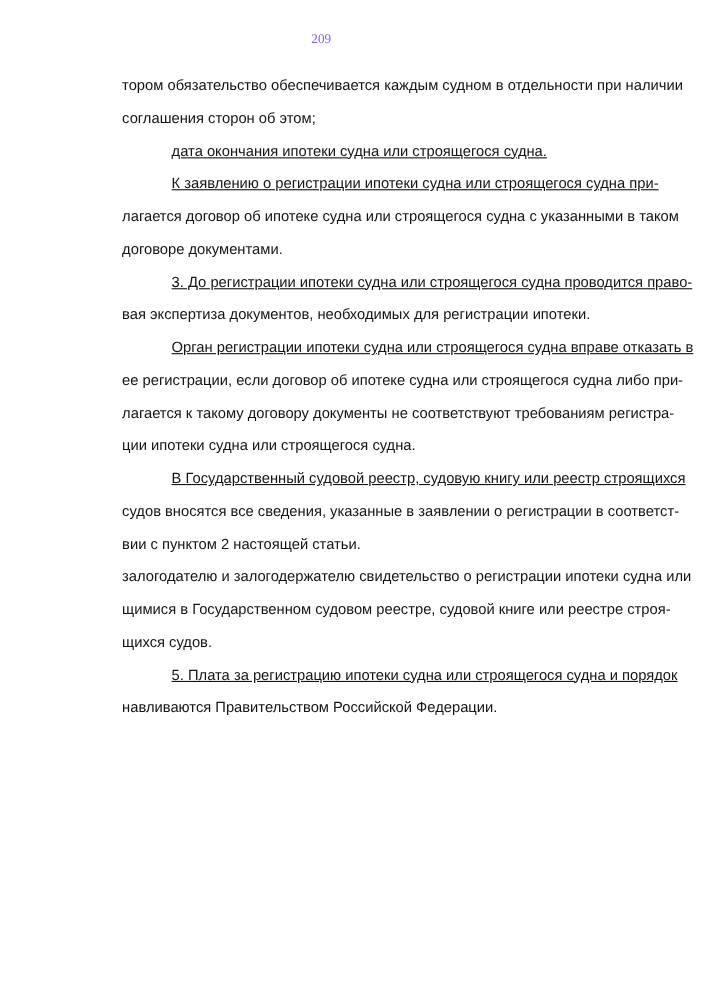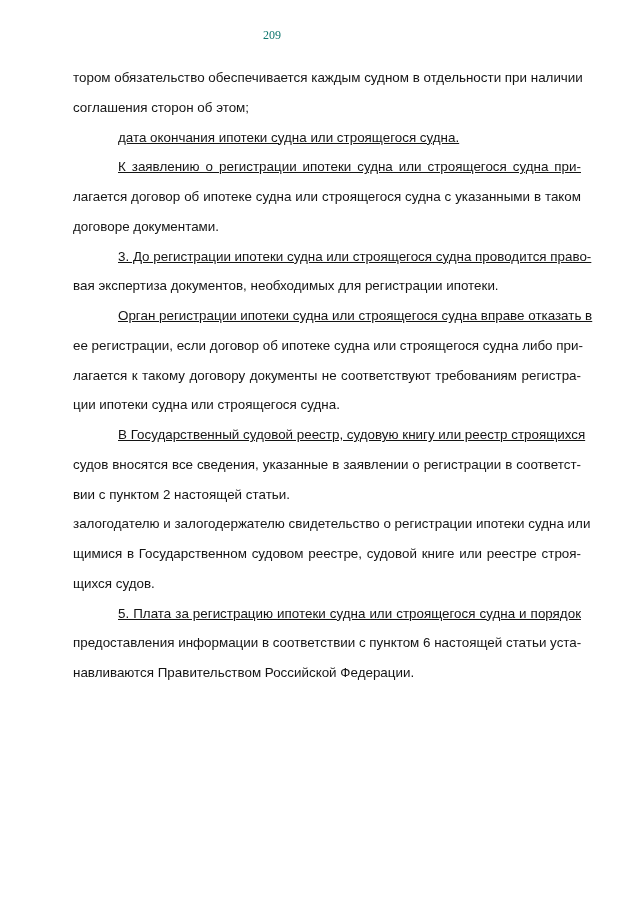--- a/index.html
+++ b/index.html
@@ -1,27 +1,27 @@
 <!DOCTYPE html>
 <html><head>
 <meta charset="utf-8">
 <style>
   html, body { margin: 0; padding: 0; background: #ffffff; }
   body { width: 640px; height: 900px; position: relative; overflow: hidden; }
   .page-number {
     position: absolute; top: 28px; left: 0; width: 544px; text-align: center;
-    font-family: "Liberation Serif", serif; font-size: 12px; color: #0f766e;
+    font-family: "Liberation Serif", serif; font-size: 12px; color: #8b5cf6; padding-left: 20px;
   }
   .content {
     position: absolute; top: 63px; left: 73px; width: 508px;
     font-family: "Liberation Sans", sans-serif; font-size: 13.4px;
     line-height: 29.75px; color: #141414;
   }
   .para { margin: 0; text-align: justify; text-align-last: left; }
-  .line { display: block; text-align: justify; text-align-last: justify; white-space: nowrap; }
+  .line { display: block; text-align: justify; text-align-last: justify; white-space: nowrap; margin-left: 38px; }
   .line.last { text-align-last: left; }
   .line.first-indent { padding-left: 45px; text-decoration: underline; }
 </style>
 </head>
 <body>
 
 <div class="page-number">209</div>
 
 <div class="content">
   <div class="para">
@@ -51,16 +51,15 @@
     <span class="line">судов вносятся все сведения, указанные в заявлении о регистрации в соответст-</span>
     <span class="line last">вии с пунктом 2 настоящей статьи.</span>
   </div>
   <div class="para">
     <span class="line">залогодателю и залогодержателю свидетельство о регистрации ипотеки судна или</span>
     <span class="line">щимися в Государственном судовом реестре, судовой книге или реестре строя-</span>
     <span class="line last">щихся судов.</span>
   </div>
   <div class="para">
     <span class="line first-indent">5. Плата за регистрацию ипотеки судна или строящегося судна и порядок</span>
-    <span class="line">предоставления информации в соответствии с пунктом 6 настоящей статьи уста-</span>
     <span class="line last">навливаются Правительством Российской Федерации.</span>
   </div>
 </div>
 
 </body></html>

